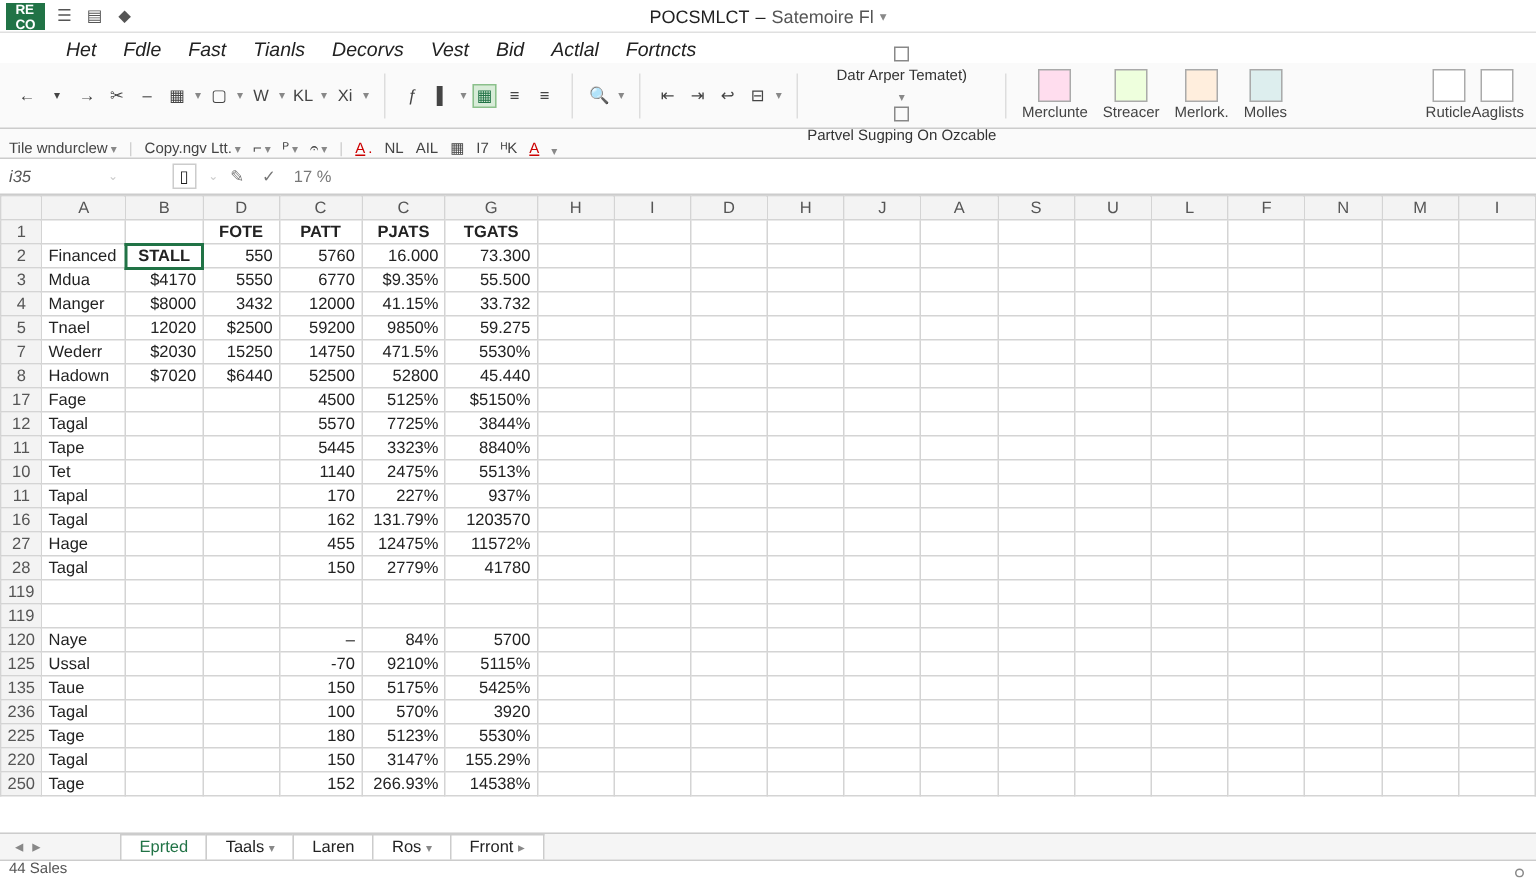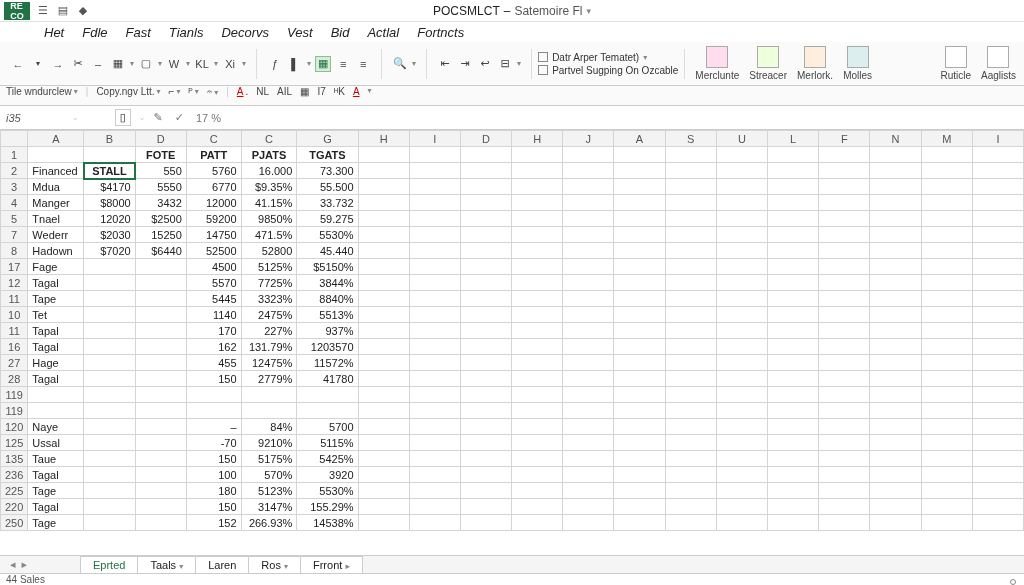--- a/index.html
+++ b/index.html
@@ -17,29 +17,29 @@
 
 
 .menubar { height:20px; display:flex; align-items:center; padding-left:36px; gap:2px; }
 .menubar span { padding:2px 8px; font-size:13px;font-style:italic; }
 
 
 .ribbon { height:44px; border-bottom:1px solid #ccc; display:flex; align-items:center; padding:0 6px; gap:4px; position:relative; background:#fafafa; }
 .ribbon-group { display:flex; align-items:center; gap:4px; padding:0 4px; }
 .vsep { width:1px; height:30px; background:#ddd; margin:0 2px; }
 .ri { width:16px; height:16px; display:flex; align-items:center; justify-content:center; color:#444; font-size:11px; }
-.ribbon-right { position:absolute; right:8px; display:flex; gap:10px; align-items:flex-end; }
+.ribbon-right { position:absolute; right:8px; display:flex; align-items:flex-end; }
 .big-btn { display:flex; flex-direction:column; align-items:center; gap:2px; font-size:10px; color:#444; }
 .big-btn .bicon { width:22px; height:22px; border:1px solid #aaa; background:#fff; }
 .ribbon-texts { display:flex; flex-direction:column; gap:2px; font-size:10px; color:#333; }
-.ribbon-texts .row { display:flex; align-items:center; gap:4px; }
+.ribbon-texts .row { display:flex; align-items:center; gap:4px;flex-direction:column; }
 .ribbon-texts .chk { width:10px; height:10px; border:1px solid #888; }
 
 
-.ribbon2 { height:20px; border-bottom:1px solid #ccc; display:flex; align-items:flex-start; padding:0 6px; gap:8px; font-size:10px; background:#fafafa; color:#444; }
+.ribbon2 { height:20px; border-bottom:1px solid #ccc; display:flex; align-items:flex-end; padding:0 6px; gap:8px; font-size:10px; background:#fafafa; color:#444; }
 .ribbon2 .item { display:flex; align-items:center; gap:2px; }
 .ribbon2 .drop { font-size:8px; color:#888; }
 
 
 .fbar { height:24px; border-bottom:1px solid #ccc; display:flex; align-items:center; padding:0 4px; gap:8px; font-size:11px; }
 .namebox { width:60px; border:none; font-size:11px; padding:2px; color:#555; font-style:italic; }
 .fbar .sep { color:#ccc; }
 .fbar .fxgroup { display:flex; gap:12px; align-items:center; color:#777; }
 
 

